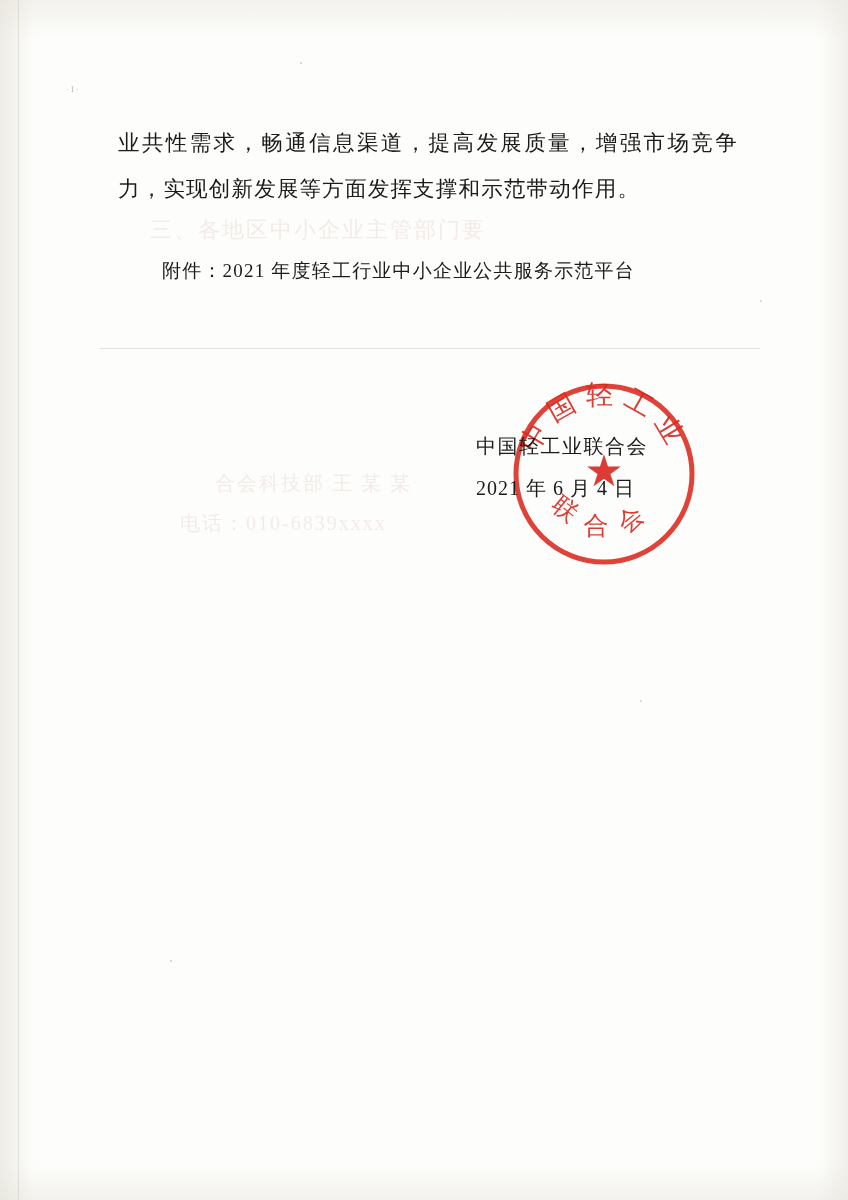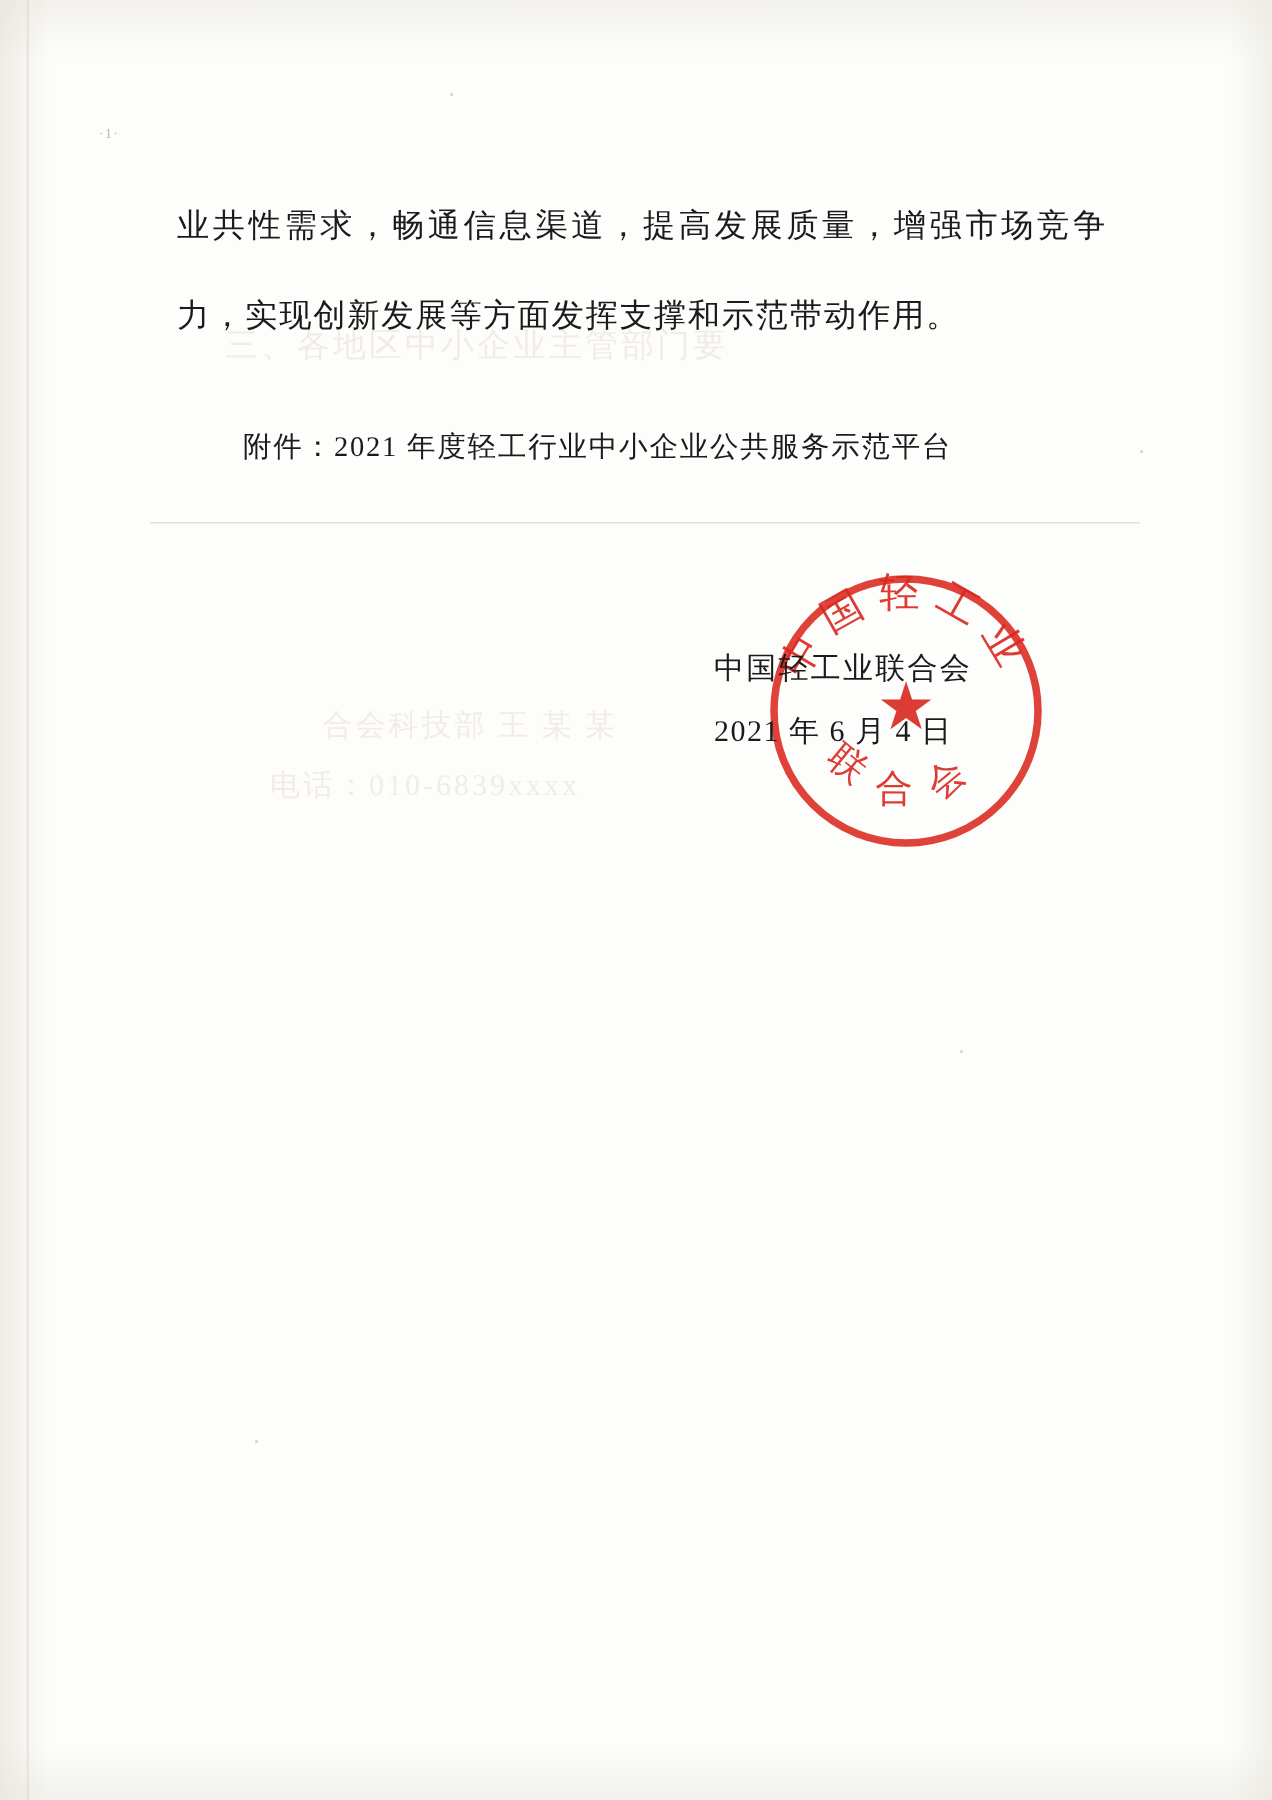--- a/index.html
+++ b/index.html
@@ -55,21 +55,21 @@
 
   .doc-body {
     position: absolute;
     left: 118px;
     top: 120px;
     width: 620px;
   }
 
   .para {
     font-size: 21.5px;
-    line-height: 60px;
+    line-height: 46px;
     letter-spacing: 1.2px;
     color: #1b1b1b;
     text-align: justify;
     text-justify: inter-character;
     font-family: "Liberation Serif", "DejaVu Serif", serif;
   }
   .para.first {
     margin: 0;
   }
   .attachment {

